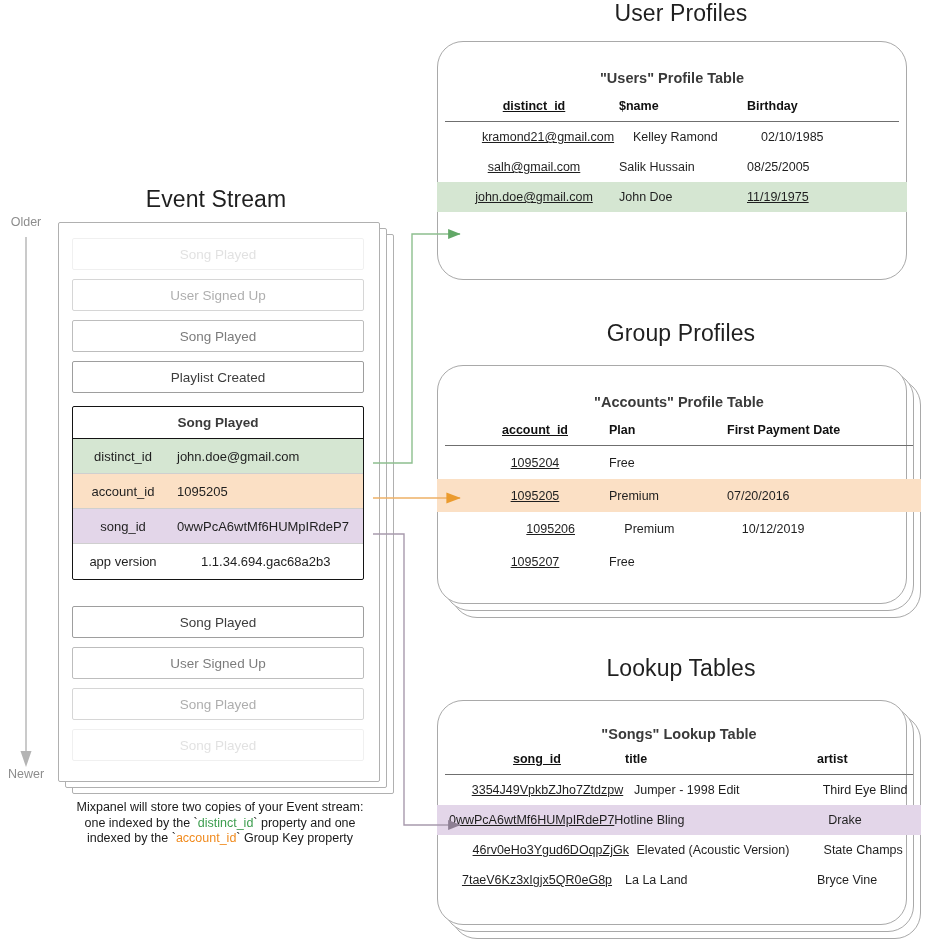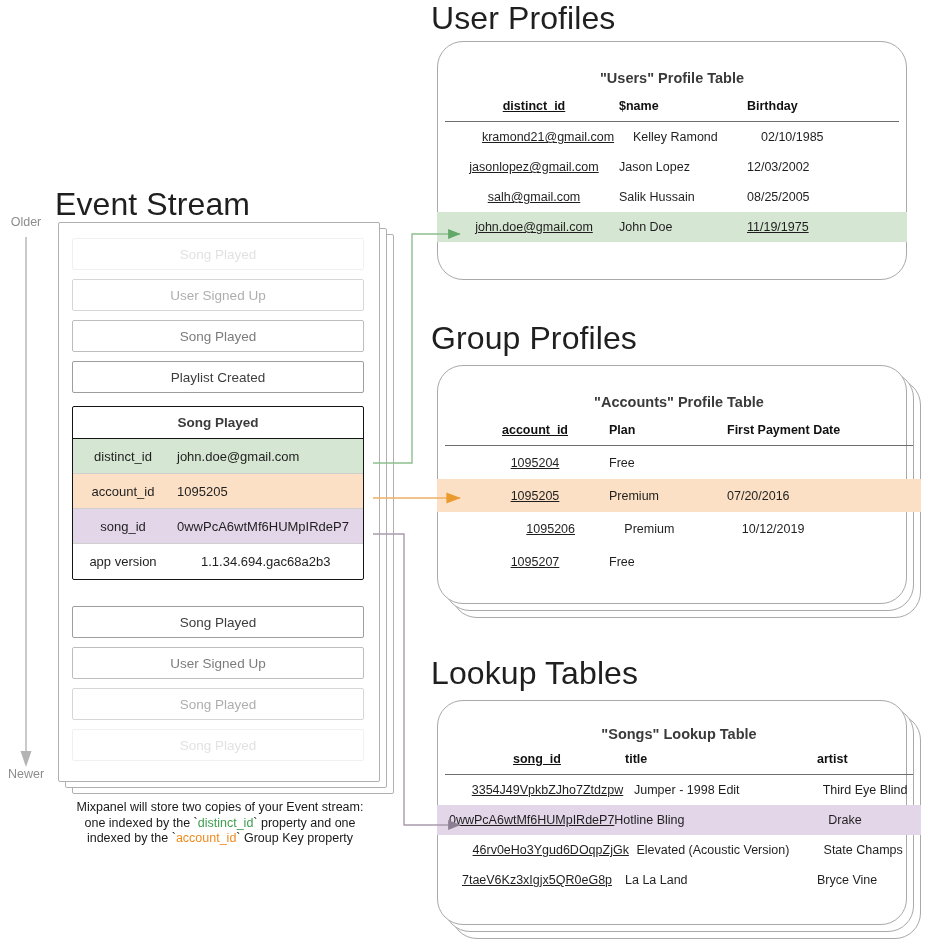--- a/index.html
+++ b/index.html
@@ -10,24 +10,24 @@
     font-family: "Liberation Sans", sans-serif;
     color: #1a1a1a;
     position: relative;
     overflow: hidden;
   }
   .canvas { position:absolute; inset:0; }
 
   
   .section-title {
     position:absolute;
-    font-size: 32px;
+    font-size: 23px;
     font-weight: 400;
     color: #1f1f1f;
-    text-align: left;
+    text-align: center;
     letter-spacing: 0.1px;
   }
   #title-user-profiles  { left:431px; top:0px;   width:500px; }
   #title-group-profiles { left:431px; top:320px; width:500px; }
   #title-lookup-tables  { left:431px; top:655px; width:500px; }
   #title-event-stream   { left:55px;  top:186px; width:322px; }
 
   
   #timeline { position:absolute; left:0px; top:215px; width:52px; height:570px; }
   .tl-label { position:absolute; font-size:12.5px; color:#8d8d8d; width:52px; text-align:center; }
@@ -205,25 +205,20 @@
           <div class="th-1" style="width: 128px;">$name</div>
           <div class="th-2" style="width: 130px;">Birthday</div>
         </div>
         <div class="tbl-rule"></div>
         <div class="tbl-row " style="height: 30px; padding-left: 26px;">
           <div class="td-0" style="width: 170px;"><span>kramond21@gmail.com</span></div>
           <div class="td-1" style="width: 128px;">Kelley Ramond</div>
           <div class="td-2" style="width: 130px;">02/10/1985</div>
         </div>
         <div class="tbl-row " style="height: 30px; padding-left: 12px;">
-          <div class="td-0" style="width: 170px;"><span>jasonlopez@gmail.com</span></div>
-          <div class="td-1" style="width: 128px;">Jason Lopez</div>
-          <div class="td-2" style="width: 130px;">12/03/2002</div>
-        </div>
-        <div class="tbl-row " style="height: 30px; padding-left: 12px;">
           <div class="td-0" style="width: 170px;"><span>salh@gmail.com</span></div>
           <div class="td-1" style="width: 128px;">Salik Hussain</div>
           <div class="td-2" style="width: 130px;">08/25/2005</div>
         </div>
         <div class="tbl-row row-hl-green" style="height: 30px; padding-left: 12px;">
           <div class="td-0" style="width: 170px;"><span>john.doe@gmail.com</span></div>
           <div class="td-1" style="width: 128px;">John Doe</div>
           <div class="td-2" style="width: 130px; text-decoration: underline;">11/19/1975</div>
         </div>
       </div>

